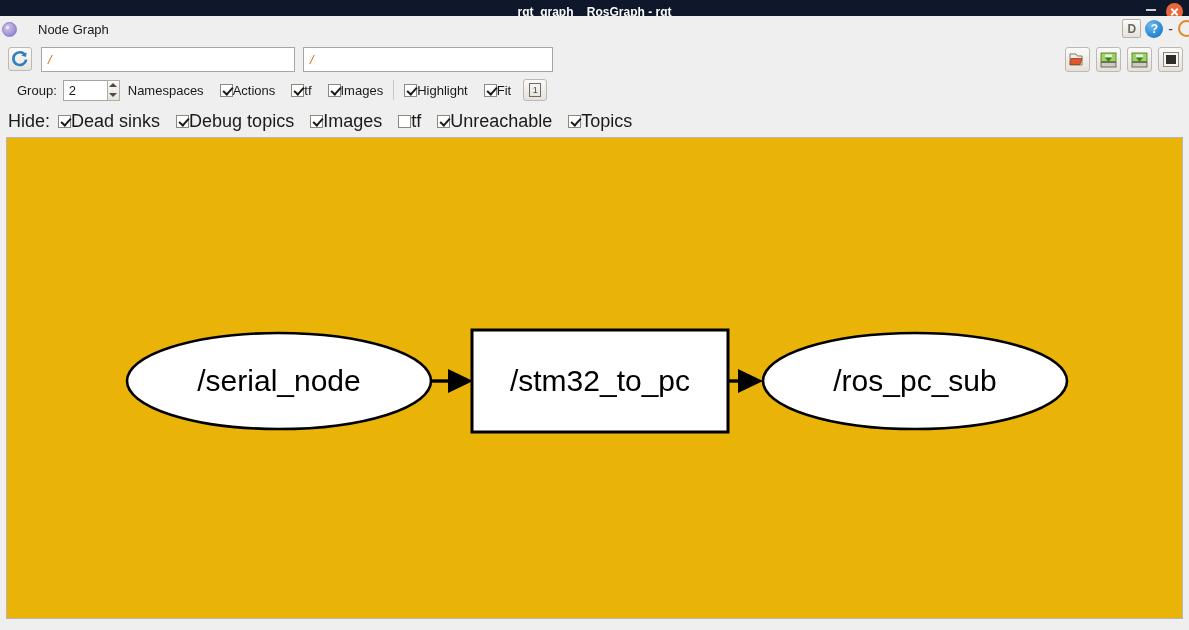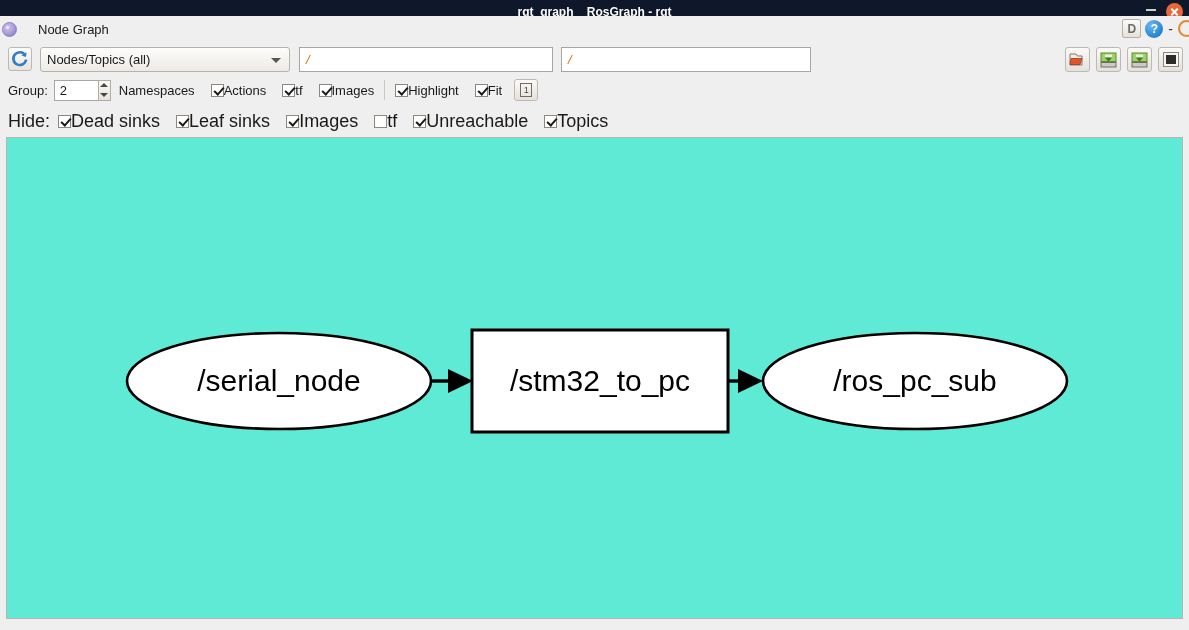--- a/index.html
+++ b/index.html
@@ -154,21 +154,21 @@
     border: 1px solid #bdb8b1; border-radius: 3px;
     background: linear-gradient(#fbfaf8, #e5e1da);
     display: flex; align-items: center; justify-content: center;
   }
 
   
   .toolbar2 {
     position: absolute; left: 0; top: 78px;
     width: 1189px; height: 24px;
     display: flex; align-items: center;
-    padding-left: 8px;
+    padding-left: 17px;
     font-size: 13px; color: #1a1a1a;
   }
   .spin {
     width: 45px; height: 21px;
     border: 1px solid #a9a5a0; background: #ffffff;
     display: flex; align-items: center;
     padding-left: 5px; font-size: 13px;
     margin: 0 2px 0 6px;
     position: relative;
   }
@@ -228,21 +228,21 @@
     width: 1189px; height: 22px;
     display: flex; align-items: center;
     padding-left: 8px;
     font-size: 18px; color: #1a1a1a;
   }
 
   
   .canvas {
     position: absolute; left: 6px; top: 137px;
     width: 1177px; height: 482px;
-    background: #5eead4;
+    background: #eab308;
     border: 1px solid #b9b5b0;
     overflow: hidden;
   }
   .graph-svg { display: block; }
   .node-label {
     font-family: "Liberation Sans", sans-serif;
     font-size: 30px;
     fill: #000000;
     text-anchor: middle;
     dominant-baseline: middle;
@@ -274,24 +274,20 @@
 
 <div class="toolbar1">
 
   <div class="tool-btn">
     <svg class="refresh-ico" viewBox="0 0 18 18">
       <path d="M14.2 5.2A6.4 6.4 0 1 0 15.1 9.6" fill="none" stroke="#2f7fc4" stroke-width="2.6"></path>
       <path d="M15.6 2.2 L15.0 7.0 L10.4 5.6 Z" fill="#2f7fc4"></path>
     </svg>
   </div>
 
-  <div class="combo">
-    <span>Nodes/Topics (all)</span>
-    <span class="combo-arrow"></span>
-  </div>
 
   <div class="txtfield field-a">
     <span class="slash">/</span>
   </div>
 
   <div class="txtfield field-b">
     <span class="slash">/</span>
   </div>
 
   <div class="toolbar1-right">
@@ -374,21 +370,21 @@
 <div class="toolbar3">
   <span>Hide:</span>
 
   <span class="chk-group" style="margin-left:8px">
     <span class="cbox checked"></span>
     <span>Dead sinks</span>
   </span>
 
   <span class="chk-group" style="margin-left:16px">
     <span class="cbox checked"></span>
-    <span>Leaf sinks</span>
+    <span>Debug topics</span>
   </span>
 
   <span class="chk-group" style="margin-left:16px">
     <span class="cbox checked"></span>
     <span>Images</span>
   </span>
 
   <span class="chk-group" style="margin-left:16px">
     <span class="cbox"></span>
     <span>tf</span>

